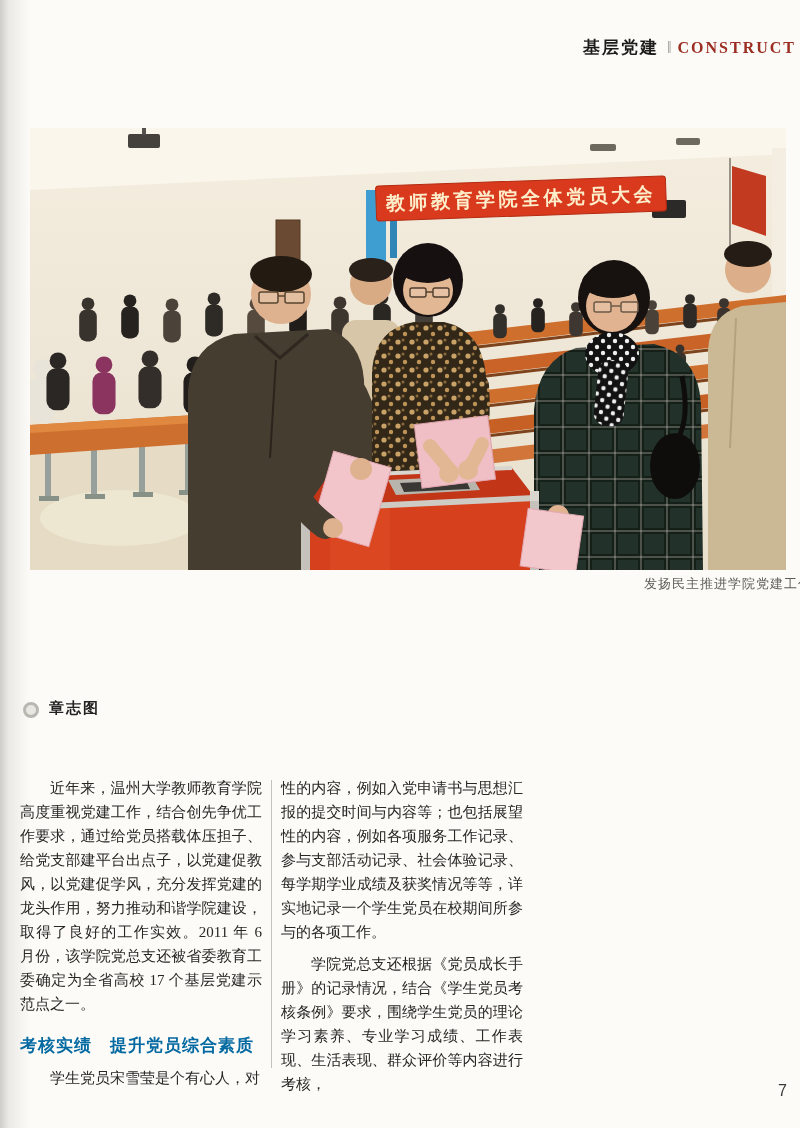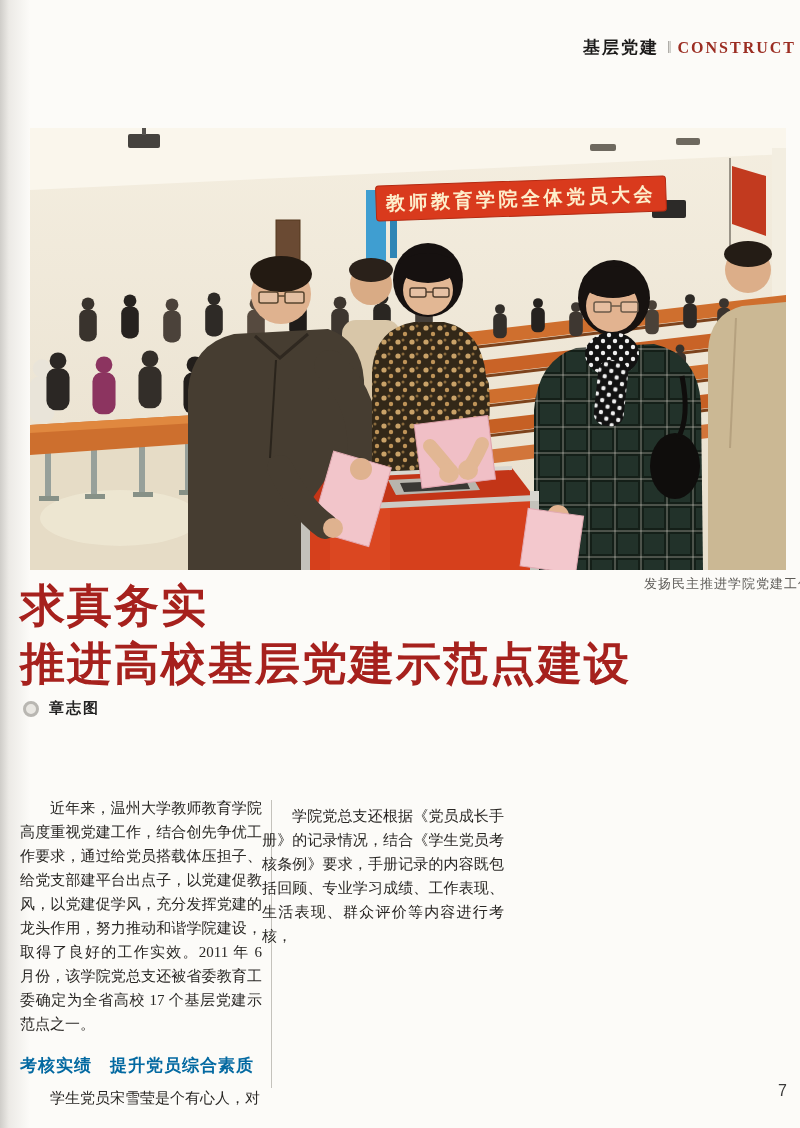--- a/index.html
+++ b/index.html
@@ -19,24 +19,24 @@
   .photo{position:absolute;left:30px;top:128px;width:756px;height:442px;margin:0;
     box-shadow:inset 0 0 0 1px rgba(90,80,60,.15);}
   .photo svg{display:block;width:100%;height:100%;}
   .caption{position:absolute;top:575px;right:14px;font-size:13px;color:#5d5b57;letter-spacing:1px;}
   .title{
     position:absolute;left:20px;top:577px;margin:0;
     font-family:"Liberation Sans","DejaVu Sans",sans-serif;
     font-weight:900;font-size:45px;line-height:58px;letter-spacing:2px;color:#a6211d;
   }
   .title span{display:block;}
-  .author{position:absolute;left:23px;top:699px;display:flex;align-items:center;gap:10px;}
+  .author{position:absolute;left:23px;top:699px;display:flex;align-items:flex-end;gap:10px;}
   .bullet{width:10px;height:10px;border-radius:50%;border:3px solid #b9b7b2;background:#e9e7e2;}
   .author span:last-child{font-size:15px;font-weight:bold;color:#222;letter-spacing:2px;}
-  .cols{position:absolute;left:20px;top:796px;width:766px;display:flex;}
+  .cols{position:absolute;left:20px;top:776px;width:766px;display:flex;gap:19px;}
   .col{width:242px;position:relative;}
   .col p{margin:0;font-size:15px;line-height:24px;text-align:justify;color:#292724;}
   .col p.indent{text-indent:2em;}
   .col p.p2{margin-top:8px;}
   .col.divider::after{
     content:"";position:absolute;right:-10px;top:4px;width:1px;height:288px;background:#c4c2bc;
   }
   .subhead{
     margin:18px 0 9px 0;font-family:"Liberation Sans","DejaVu Sans",sans-serif;
     font-size:17px;font-weight:bold;color:#0369a1;letter-spacing:1px;
@@ -261,35 +261,32 @@
         <circle cx="528" cy="388" r="11" fill="#e2b390"></circle>
         <g transform="rotate(8 522 412)">
           <rect x="494" y="384" width="56" height="58" fill="#f3c8cd" stroke="#e2abb4"></rect>
         </g>
       </g>
     </svg>
   </figure>
 
   <div class="caption">发扬民主推进学院党建工作</div>
 
-  <h1 class="title">
-    <span>求真务实</span>
-    <span>推进高校基层党建示范点建设</span>
-  </h1>
 
   <div class="author">
     <span class="bullet"></span>
     <span>章志图</span>
   </div>
 
   <main class="cols">
     <div class="col divider">
       <p class="indent">近年来，温州大学教师教育学院高度重视党建工作，结合创先争优工作要求，通过给党员搭载体压担子、给党支部建平台出点子，以党建促教风，以党建促学风，充分发挥党建的龙头作用，努力推动和谐学院建设，取得了良好的工作实效。2011 年 6 月份，该学院党总支还被省委教育工委确定为全省高校 17 个基层党建示范点之一。</p>
       <h3 class="subhead">考核实绩　提升党员综合素质</h3>
       <p class="indent">学生党员宋雪莹是个有心人，对</p>
     </div>
     <div class="col">
-      <p class="indent p2">学院党总支还根据《党员成长手册》的记录情况，结合《学生党员考核条例》要求，手册记录的内容既包括回顾、专业学习成绩、工作表现、生活表现、群众评价等内容进行考核，</p>
+      <p>性的内容，例如入党申请书与思想汇报的提交时间与内容等；也包括展望性的内容，例如各项服务工作记录、参与支部活动记录、社会体验记录、每学期学业成绩及获奖情况等等，详实地记录一个学生党员在校期间所参与的各项工作。</p>
+      <p class="indent p2">学院党总支还根据《党员成长手册》的记录情况，结合《学生党员考核条例》要求，围绕学生党员的理论学习素养、专业学习成绩、工作表现、生活表现、群众评价等内容进行考核，</p>
     </div>
   </main>
 
   <div class="pagenum">7</div>
 </div>
 
 </body></html>

